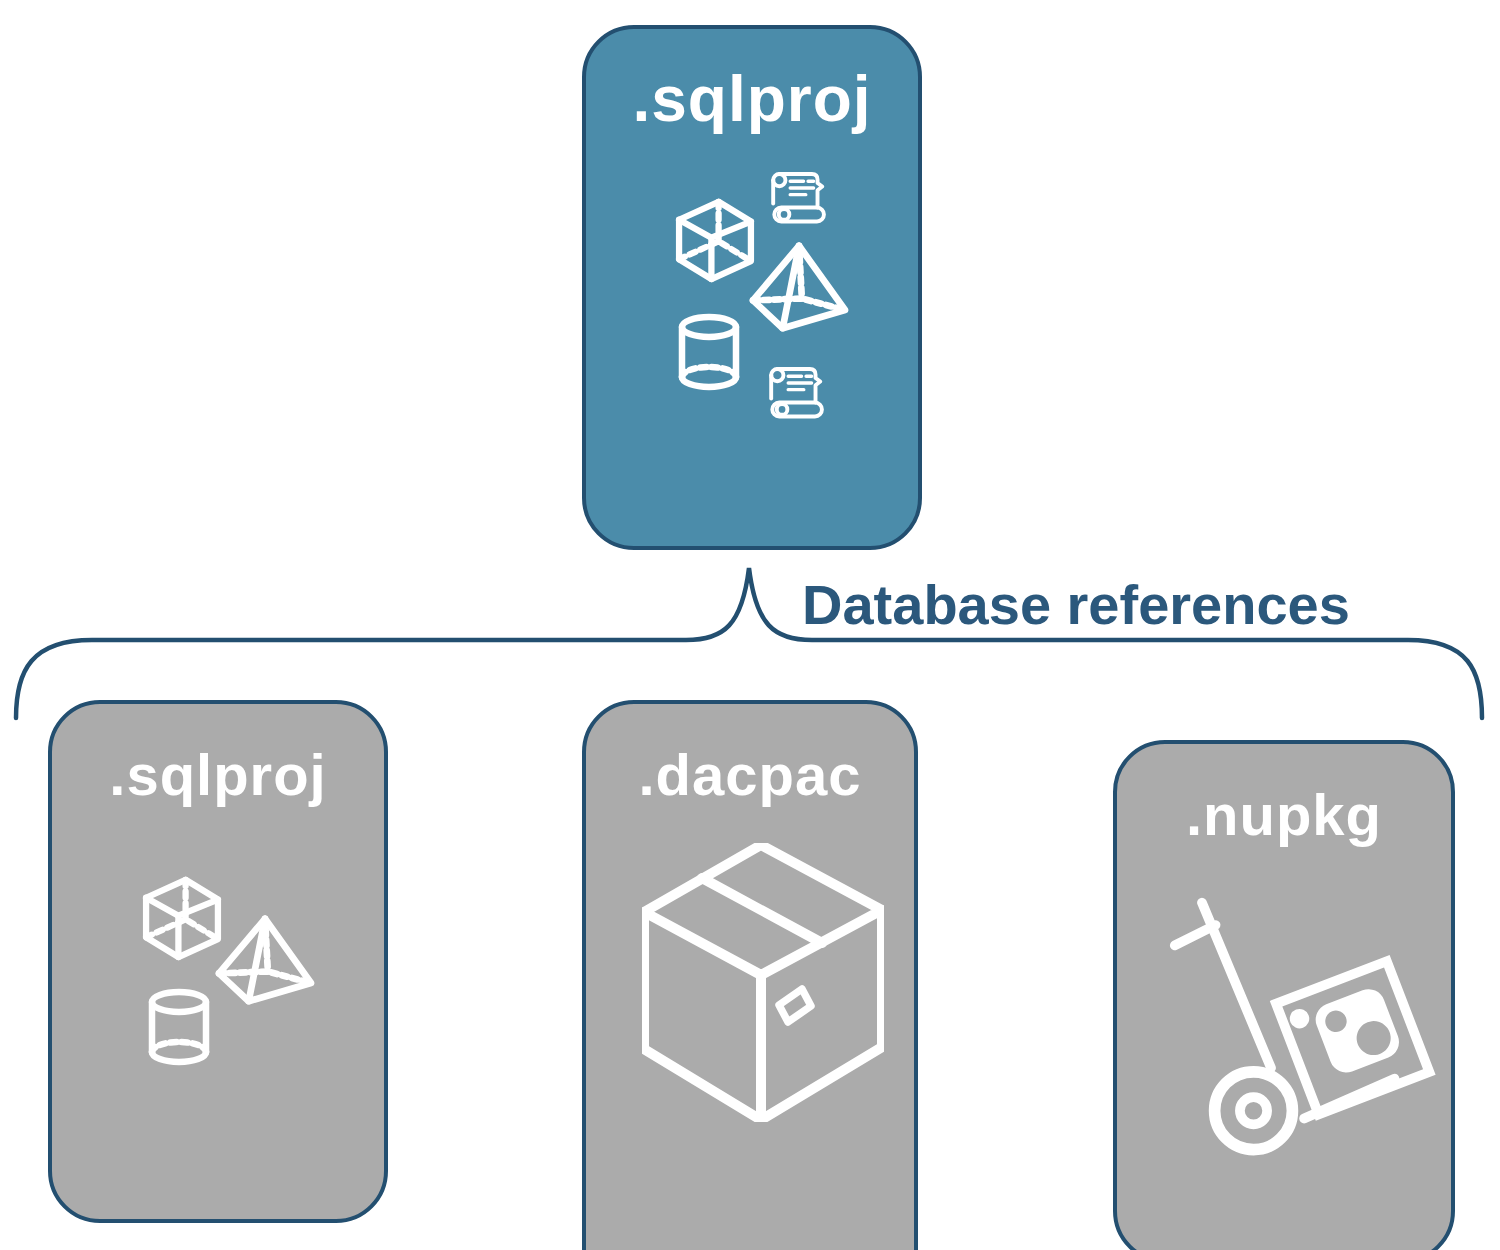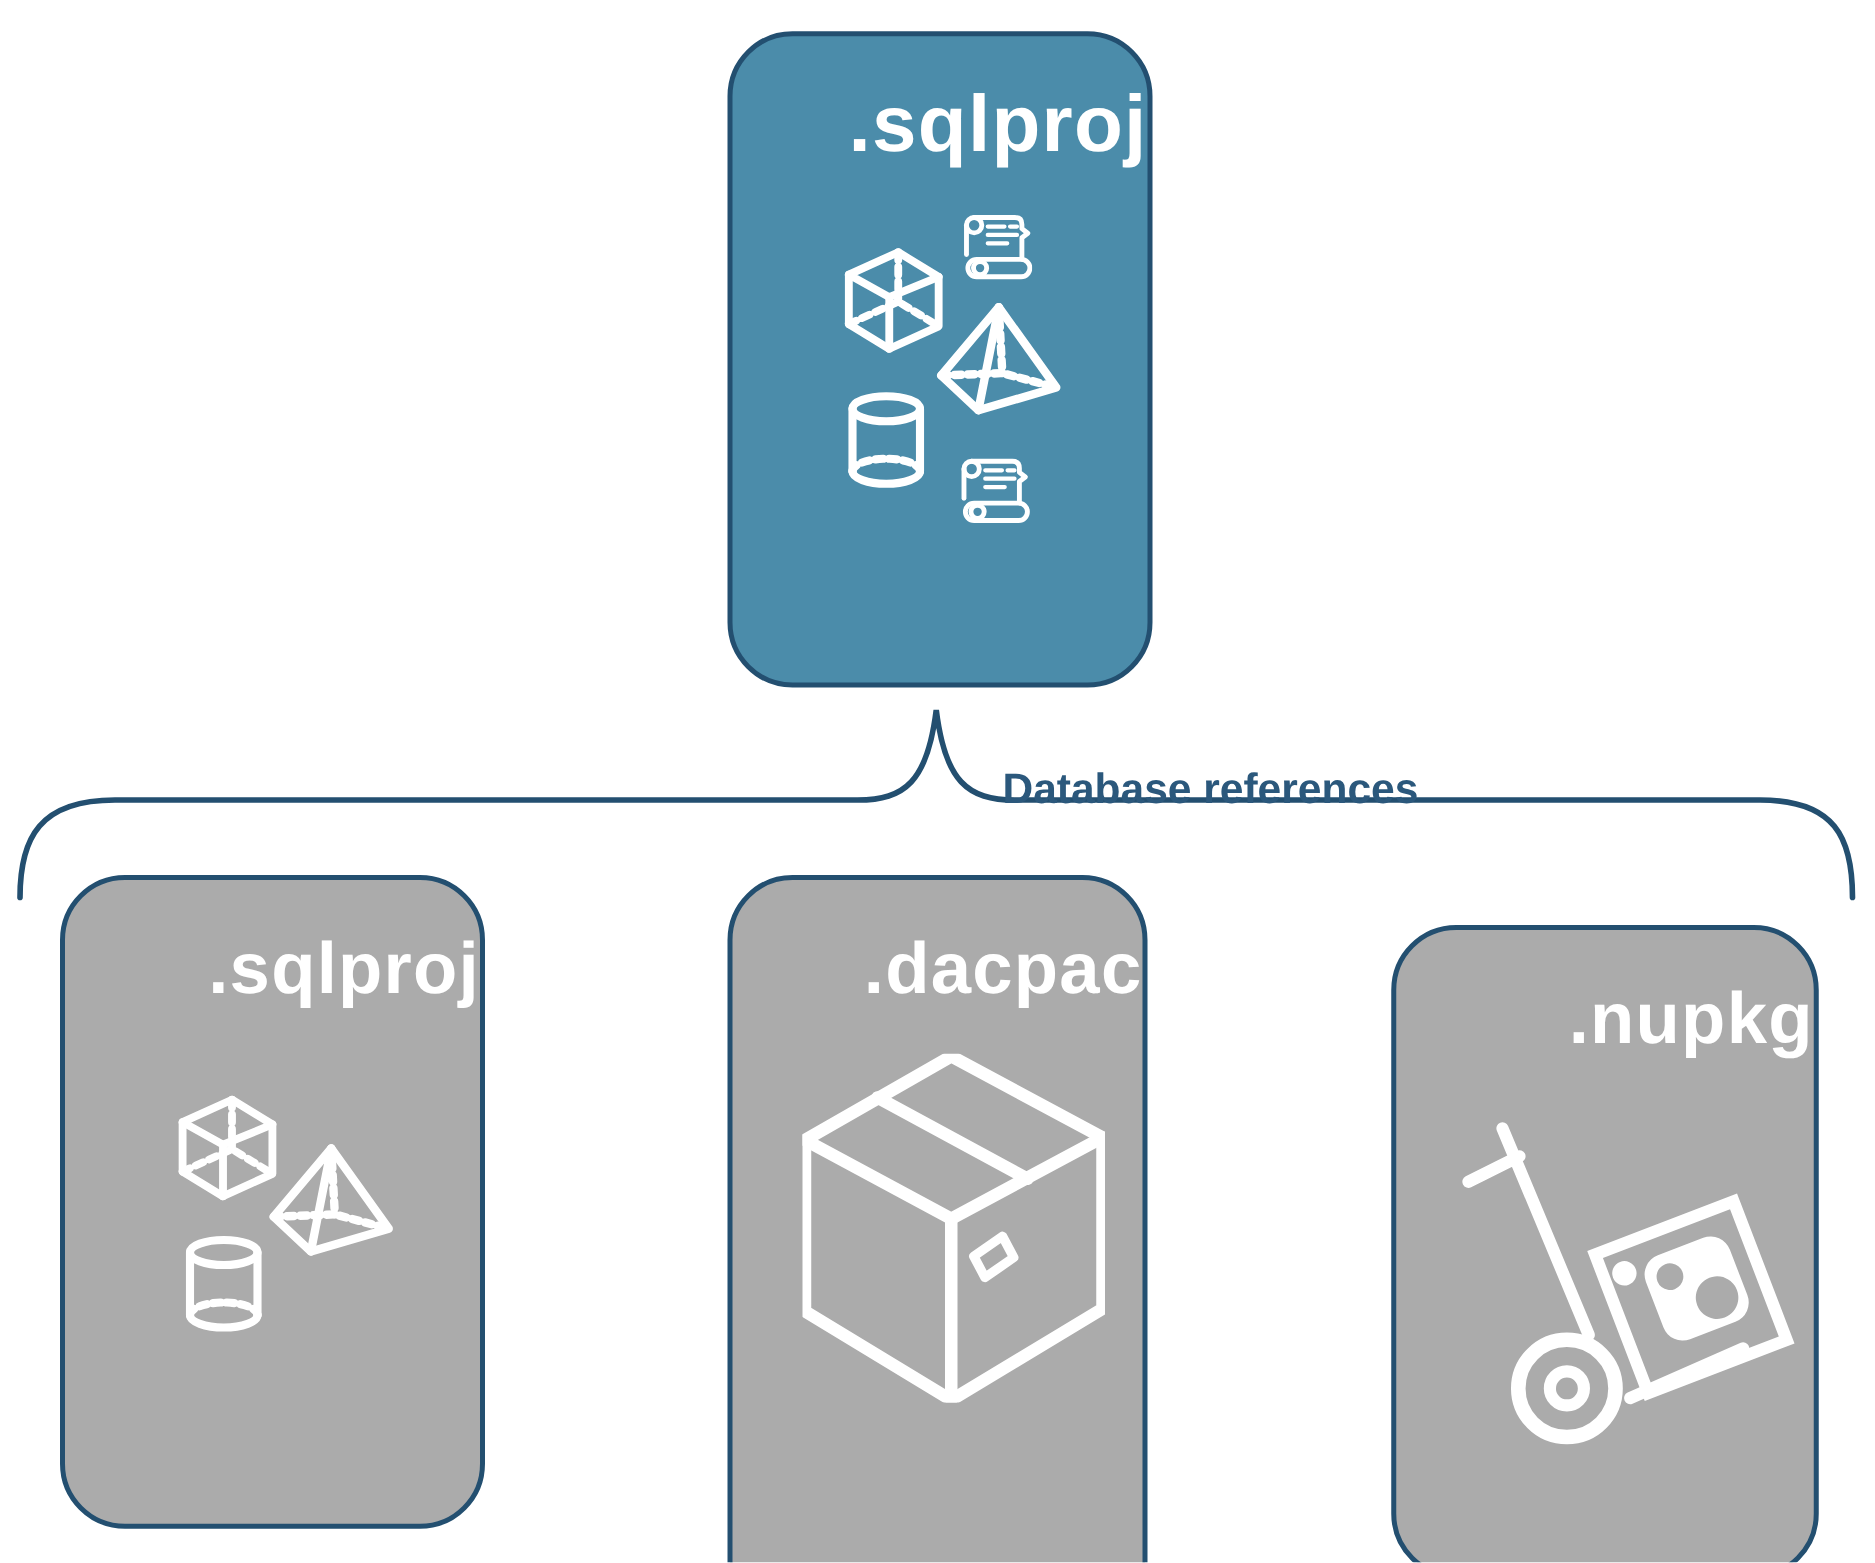--- a/index.html
+++ b/index.html
@@ -9,32 +9,32 @@
     font-family:"Liberation Sans", sans-serif;
   }
   .node {
     position:absolute; box-sizing:border-box;
     border:4px solid var(--outline,#234F70);
     border-radius:52px;
   }
   .node-root  { background:var(--root-fill,#4B8CAA); }
   .node-child { background:var(--child-fill,#ABABAB); }
   .node-label {
-    position:absolute; left:0; right:0; text-align:right;
+    position:absolute; left:0; right:0; text-align:center;
     color:var(--label-text,#ffffff); font-weight:bold; line-height:1;
   }
   .root-label  { top:38px; font-size:64px; letter-spacing:1px; }
   .child-label { top:42px; font-size:58px; letter-spacing:1px; }
   .icon { position:absolute; }
   .brace { position:absolute; left:0; top:540px; }
   .brace path { stroke:var(--outline,#234F70); }
   .heading {
     position:absolute; left:802px; top:572px;
     color:var(--heading-text,#2B587C);
-    font-size:34px; font-weight:bold; white-space:nowrap;margin-top:40px;
+    font-size:56px; font-weight:bold; white-space:nowrap;
   }
   .defs-holder { position:absolute; width:0; height:0; overflow:hidden; }
 </style>
 </head>
 <body>
 
 <div class="canvas">
 
   <svg class="defs-holder" aria-hidden="true">
     <defs>

